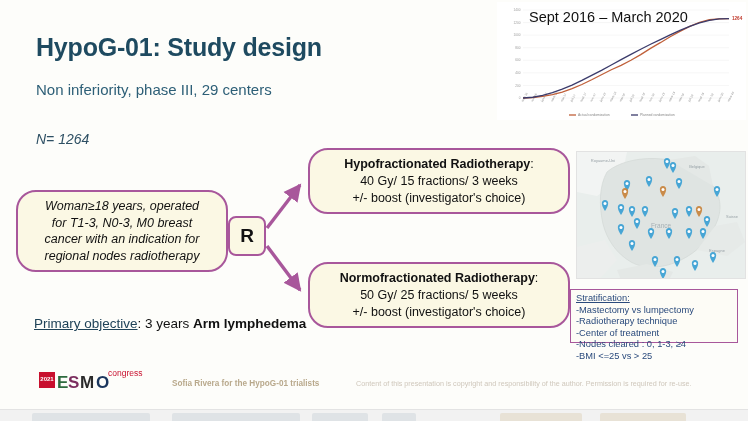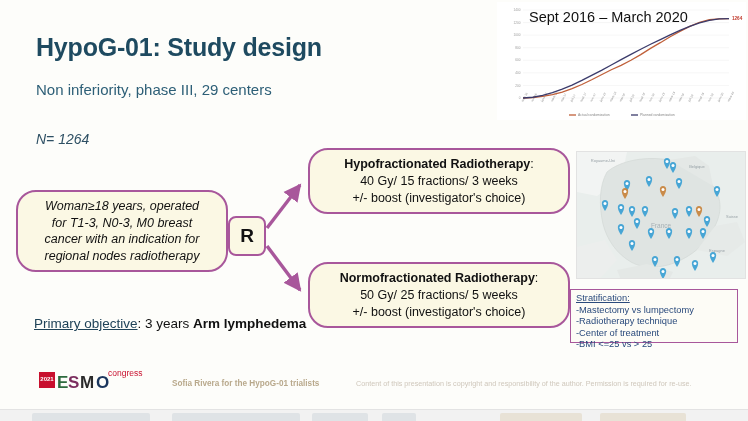--- a/index.html
+++ b/index.html
@@ -300,20 +300,21 @@
 
   <div id="primary-objective">
     <span class="po-label">Primary objective</span><span class="po-mid">: </span><span class="po-mid">3 years </span><span class="po-bold">Arm lymphedema</span>
   </div>
 
   <div id="strat-box">
     <div id="strat-title">Stratification:</div>
     <div>-Mastectomy vs lumpectomy</div>
     <div>-Radiotherapy technique</div>
     <div>-Center of treatment</div>
+    <div>-Nodes cleared : 0, 1-3, ≥4</div>
     <div>-BMI &lt;=25 vs &gt; 25</div>
   </div>
 
   <div id="chart-panel">
     <svg id="chart-svg" width="249" height="118" viewBox="0 0 249 118">
       <g id="chart-grid">
           <line x1="26" x2="232" y1="96" y2="96" stroke="#ededed" stroke-width="0.5"></line>
           <line x1="26" x2="232" y1="83.42857142857143" y2="83.42857142857143" stroke="#ededed" stroke-width="0.5"></line>
           <line x1="26" x2="232" y1="70.85714285714286" y2="70.85714285714286" stroke="#ededed" stroke-width="0.5"></line>
           <line x1="26" x2="232" y1="58.285714285714285" y2="58.285714285714285" stroke="#ededed" stroke-width="0.5"></line>

